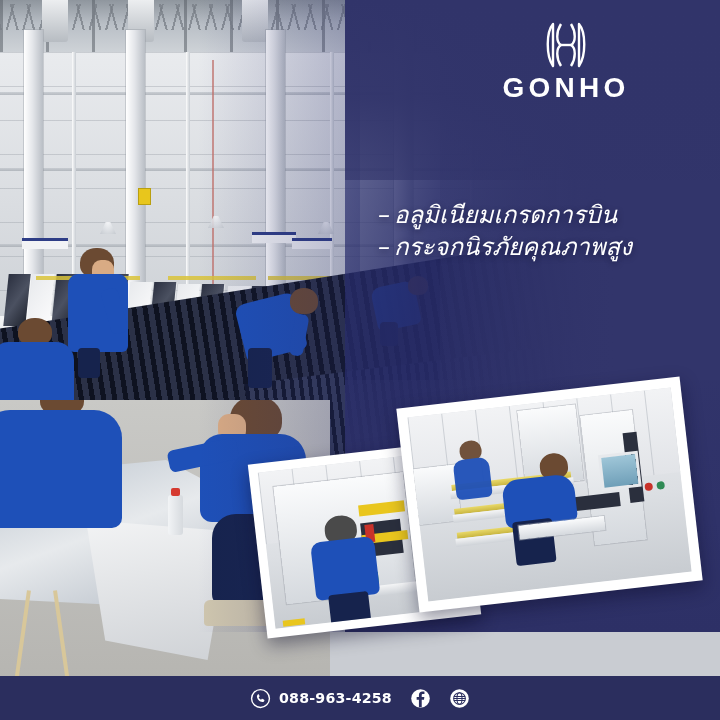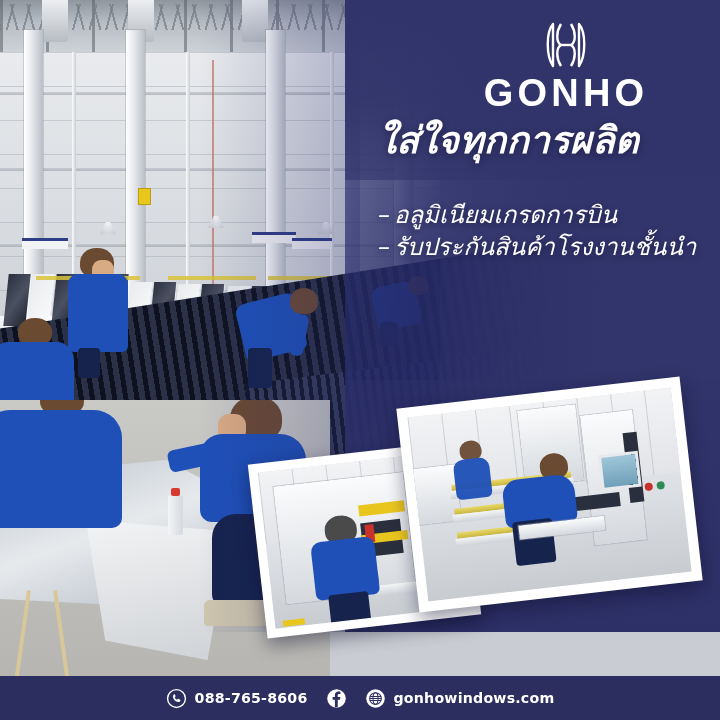--- a/index.html
+++ b/index.html
@@ -148,21 +148,21 @@
   }
   .tintLeftSoft{
     position:absolute; left:0; top:0; width:360px; bottom:44px;
     background:linear-gradient(90deg, rgba(40,45,110,0) 55%, rgba(40,45,110,.30) 100%);
   }
 
   
   .logo{ position:absolute; left:440px; top:22px; width:252px; text-align:center; }
   .logo-mark{ display:block; margin:0 auto 6px; }
   .logo-word{
-    color:#fff; font-size:38px; letter-spacing:4.2px; font-weight:700;
+    color:#fff; font-size:28px; letter-spacing:4.2px; font-weight:700;
     line-height:1; font-family:"Liberation Sans", sans-serif;
   }
   .logo-sub{
     color:#fff; font-size:11.2px; letter-spacing:1.25px; font-weight:700;
     margin-top:7px; font-family:"Liberation Sans", sans-serif;
   }
 
   
   .headline{
     position:absolute; left:378px; top:120px; width:330px;
@@ -358,28 +358,27 @@
       </g>
       <g fill="none" stroke="#ffffff" stroke-width="2.4" stroke-linejoin="round">
         <path d="M22 2 C17 10, 17 20, 22 23 C17 26, 17 36, 22 44"></path>
         <path d="M32 2 C37 10, 37 20, 32 23 C37 26, 37 36, 32 44"></path>
         <path d="M22 23 L32 23"></path>
       </g>
     </svg>
     <div class="logo-word">GONHO</div>
   </div>
 
-  <div class="headline">ใส่ใจทุกการผลิต</div>
 
   <div class="bullets">
     <div class="bullet">
       <span class="dash">–</span><span>อลูมิเนียมเกรดการบิน</span>
     </div>
     <div class="bullet">
-      <span class="dash">–</span><span>รับประกันสินค้าโรงงานชั้นนำ</span>
+      <span class="dash">–</span><span>กระจกนิรภัยคุณภาพสูง</span>
     </div>
   </div>
 
   <div class="polaroid pA">
     <div class="inner">
       <div class="mach"></div>
       <div class="machwall"></div>
       <div class="mbody" style="left:14px;top:16px;width:130px;height:118px;"></div>
       <div class="mdark" style="left:96px;top:62px;width:40px;height:34px;"></div>
       <div class="myellow" style="left:96px;top:44px;width:46px;height:11px;"></div>
@@ -429,36 +428,35 @@
   </div>
 
 
   <div class="footer">
 
     <div class="f-item">
       <svg class="f-ico" viewBox="0 0 24 24">
         <circle cx="12" cy="12" r="10.2" fill="none" stroke="#fff" stroke-width="1.6"></circle>
         <path d="M8.6 6.9c.6-.2 1.2 0 1.5.6l.7 1.4c.2.5.1 1-.3 1.3l-.6.5c.5 1.2 1.5 2.2 2.7 2.7l.5-.6c.3-.4.8-.5 1.3-.3l1.4.7c.6.3.8.9.6 1.5-.3.9-1.2 1.5-2.2 1.4-3.3-.3-6-3-6.3-6.3-.1-1 .4-1.9 1.3-2.2z" fill="#fff"></path>
       </svg>
-      <span class="f-text">088-765-8606</span>
+      <span class="f-text">088-963-4258</span>
     </div>
 
     <div class="f-item">
       <svg class="f-ico" viewBox="0 0 24 24">
         <circle cx="12" cy="12" r="10.6" fill="#fff"></circle>
         <path d="M13.4 22V13.3h2.6l.4-3h-3V8.4c0-.9.3-1.5 1.5-1.5h1.6V4.2c-.3 0-1.3-.1-2.4-.1-2.3 0-3.9 1.4-3.9 4v2.2H7.6v3h2.6V22h3.2z" fill="#2b2e5e"></path>
       </svg>
     </div>
 
     <div class="f-item">
       <svg class="f-ico" viewBox="0 0 24 24">
         <circle cx="12" cy="12" r="10.6" fill="#fff"></circle>
         <g fill="none" stroke="#2b2e5e" stroke-width="1.15">
           <circle cx="12" cy="12" r="6.7"></circle>
           <ellipse cx="12" cy="12" rx="2.9" ry="6.7"></ellipse>
           <path d="M5.5 9.7h13M5.5 14.3h13M5.3 12h13.4"></path>
         </g>
       </svg>
-      <span class="f-text">gonhowindows.com</span>
     </div>
 
   </div>
 </div>
 
 </body></html>

